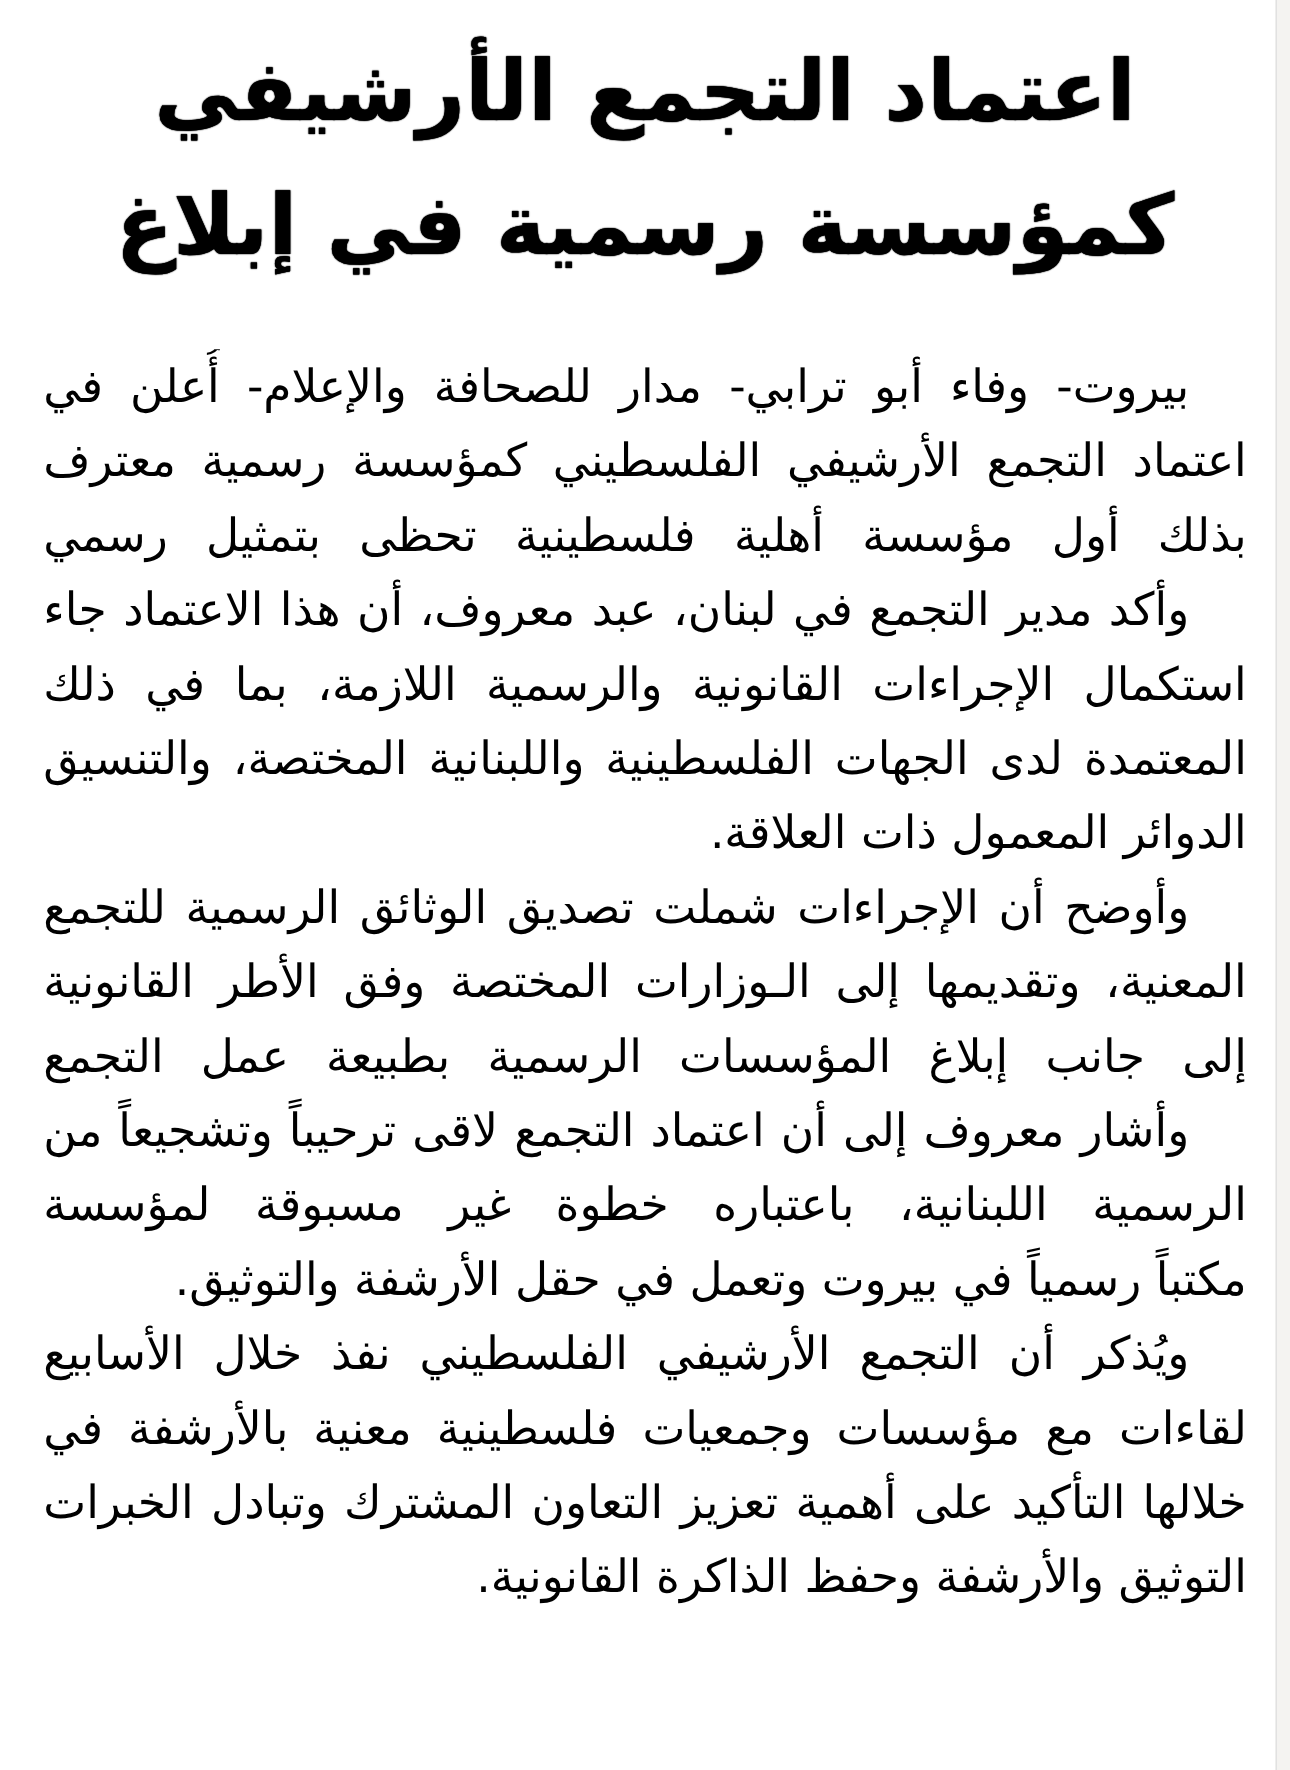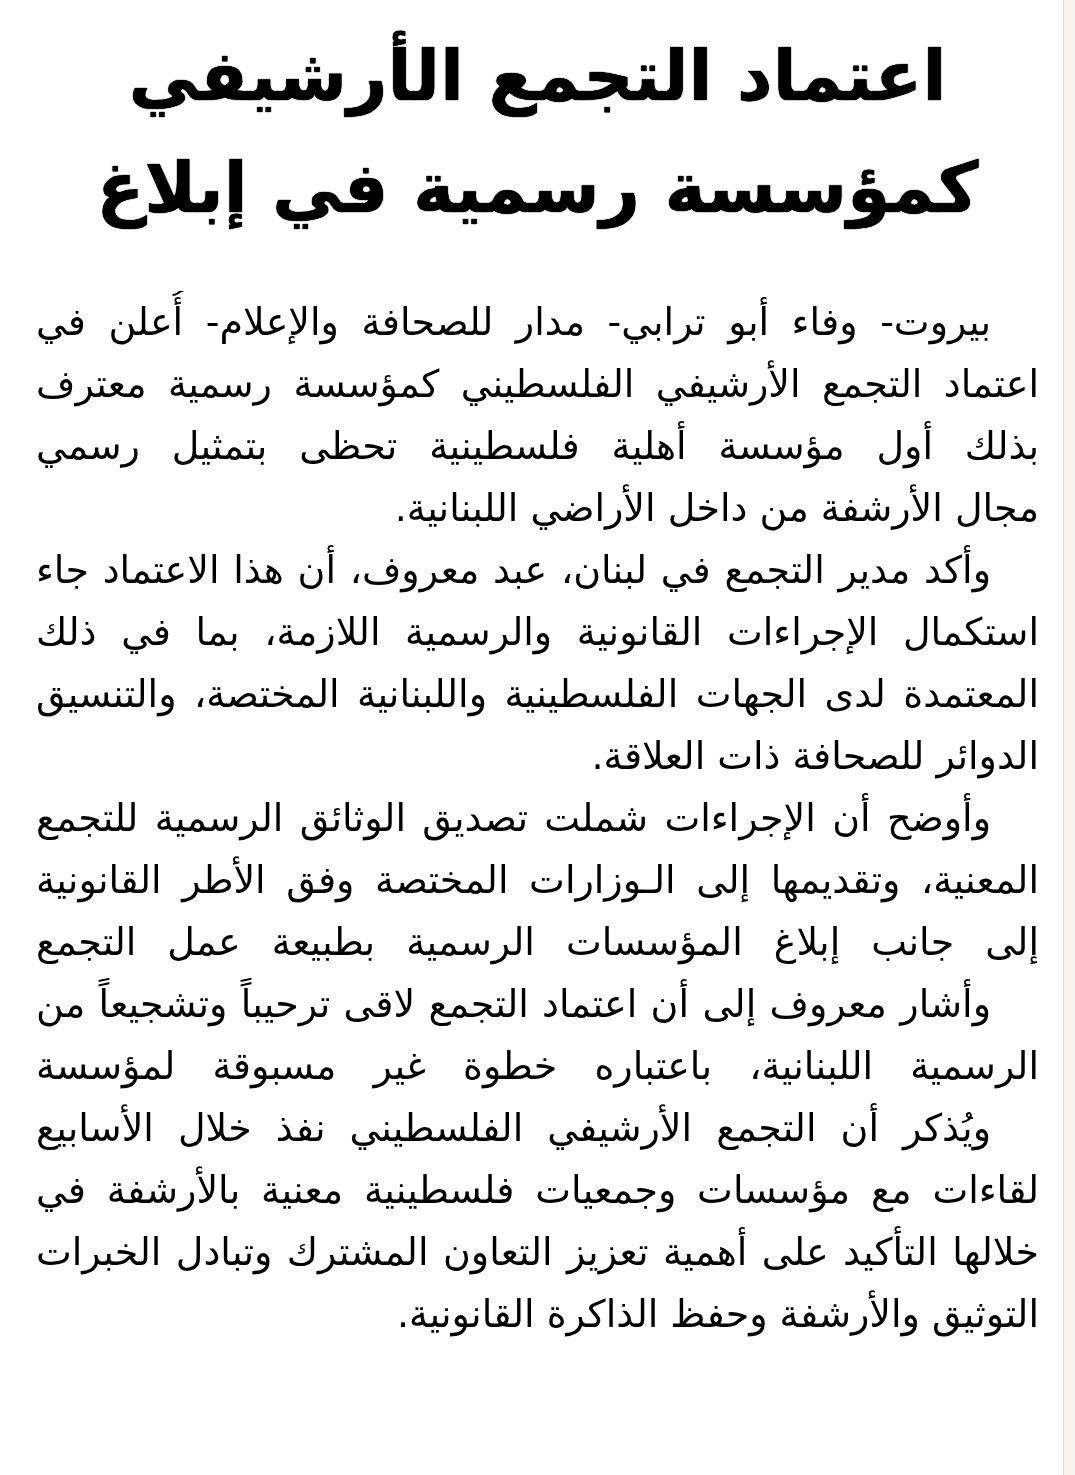--- a/index.html
+++ b/index.html
@@ -79,39 +79,39 @@
     <div class="headline-line">اعتماد التجمع الأرشيفي الفلسطيني</div>
     <div class="headline-line">كمؤسسة رسمية في إبلاغ</div>
   </h1>
 
   <div class="article-body">
 
     <div class="para">
       <div class="line para-first">بيروت- وفاء أبو ترابي- مدار للصحافة والإعلام- أُعلن في بيروت مؤخراً</div>
       <div class="line">اعتماد التجمع الأرشيفي الفلسطيني كمؤسسة رسمية معترف بها، ليكون</div>
       <div class="line">بذلك أول مؤسسة أهلية فلسطينية تحظى بتمثيل رسمي وتمارس نشاطها في</div>
-      <div class="line para-last">مجال الأرشفة من داخل الأراضي اللبنانية.</div>
     </div>
 
     <div class="para">
       <div class="line para-first">وأكد مدير التجمع في لبنان، عبد معروف، أن هذا الاعتماد جاء بعد</div>
       <div class="line">استكمال الإجراءات القانونية والرسمية اللازمة، بما في ذلك التصديقات</div>
       <div class="line">المعتمدة لدى الجهات الفلسطينية واللبنانية المختصة، والتنسيق مع عدد من</div>
-      <div class="line para-last">الدوائر للصحافة ذات العلاقة.</div>
+      <div class="line para-last">الدوائر المعمول ذات العلاقة.</div>
     </div>
 
     <div class="para">
       <div class="line para-first">وأوضح أن الإجراءات شملت تصديق الوثائق الرسمية للتجمع لدى الجهات</div>
       <div class="line">المعنية، وتقديمها إلى الـوزارات المختصة وفق الأطر القانونية المعمول بها،</div>
       <div class="line">إلى جانب إبلاغ المؤسسات الرسمية بطبيعة عمل التجمع ونشاطه في مجال</div>
     </div>
 
     <div class="para">
       <div class="line para-first">وأشار معروف إلى أن اعتماد التجمع لاقى ترحيباً وتشجيعاً من الجهات</div>
       <div class="line">الرسمية اللبنانية، باعتباره خطوة غير مسبوقة لمؤسسة فلسطينية أهلية تمتلك</div>
+      <div class="line para-last">مكتباً رسمياً في بيروت وتعمل في حقل الأرشفة والتوثيق.</div>
     </div>
 
     <div class="para">
       <div class="line para-first">ويُذكر أن التجمع الأرشيفي الفلسطيني نفذ خلال الأسابيع الماضية سلسلة</div>
       <div class="line">لقاءات مع مؤسسات وجمعيات فلسطينية معنية بالأرشفة في لبنان، جرى</div>
       <div class="line">خلالها التأكيد على أهمية تعزيز التعاون المشترك وتبادل الخبرات في مجال</div>
       <div class="line para-last">التوثيق والأرشفة وحفظ الذاكرة القانونية.</div>
     </div>
 
   </div>

